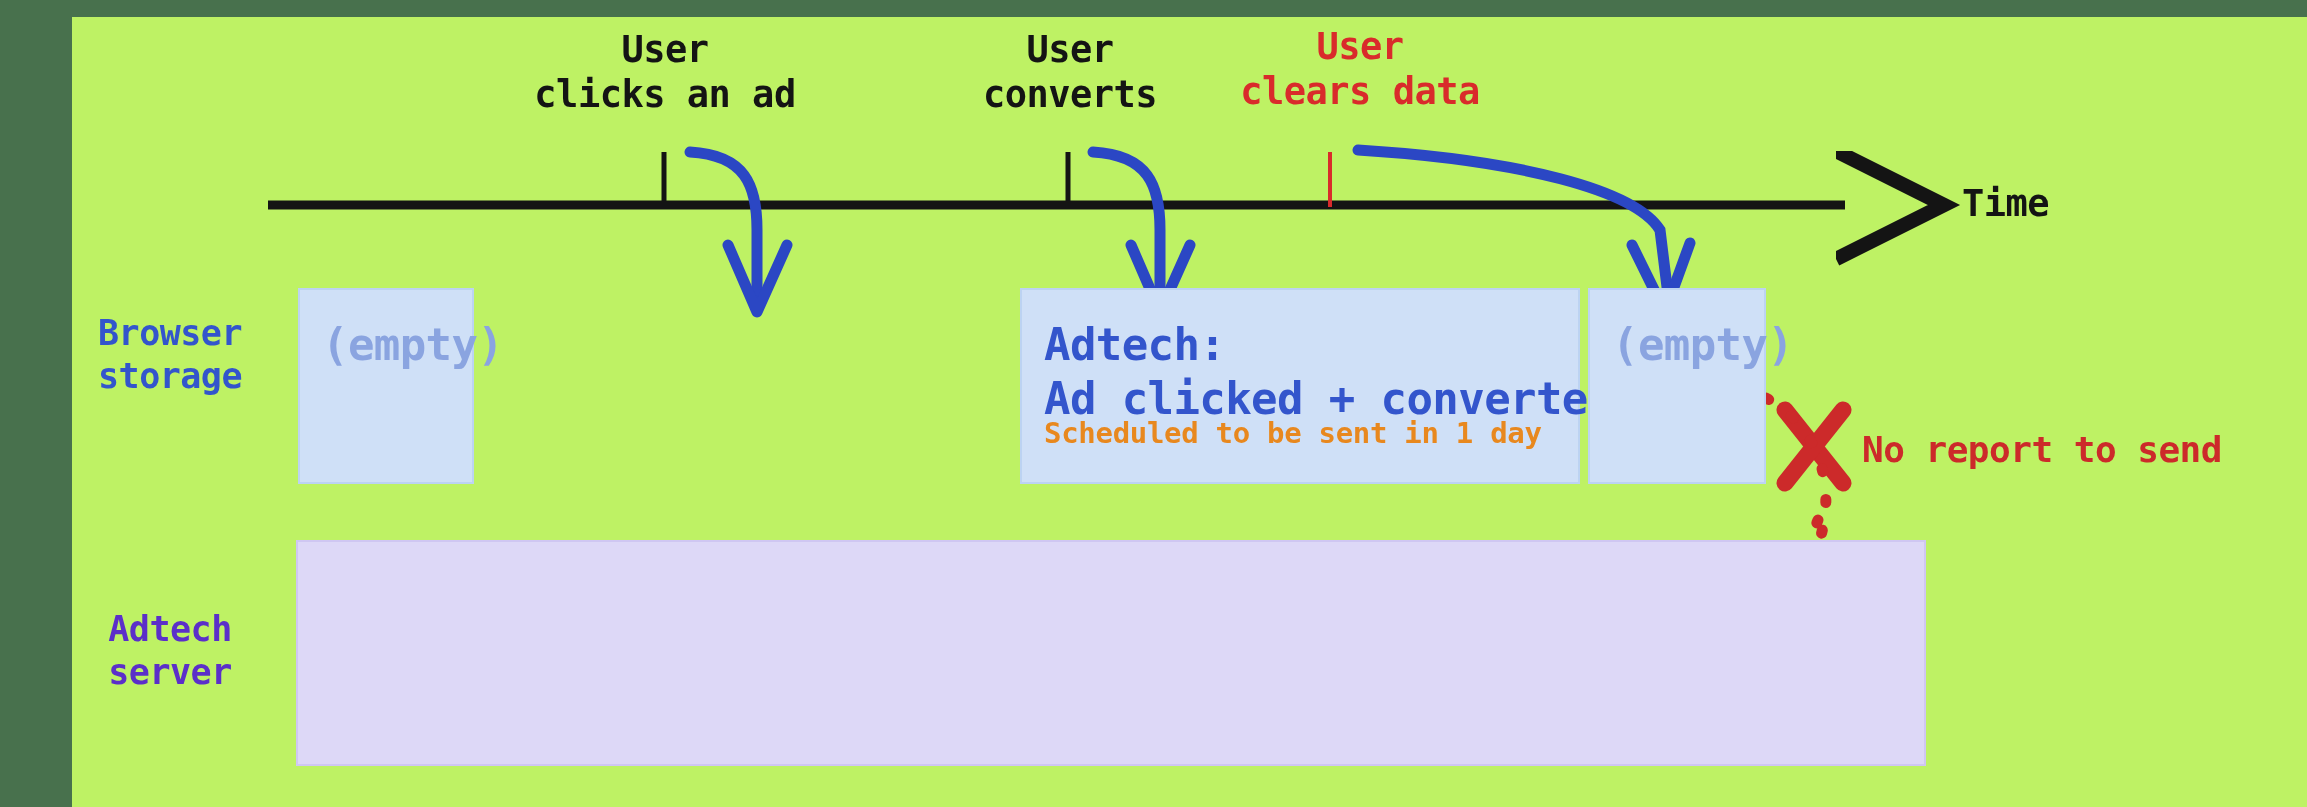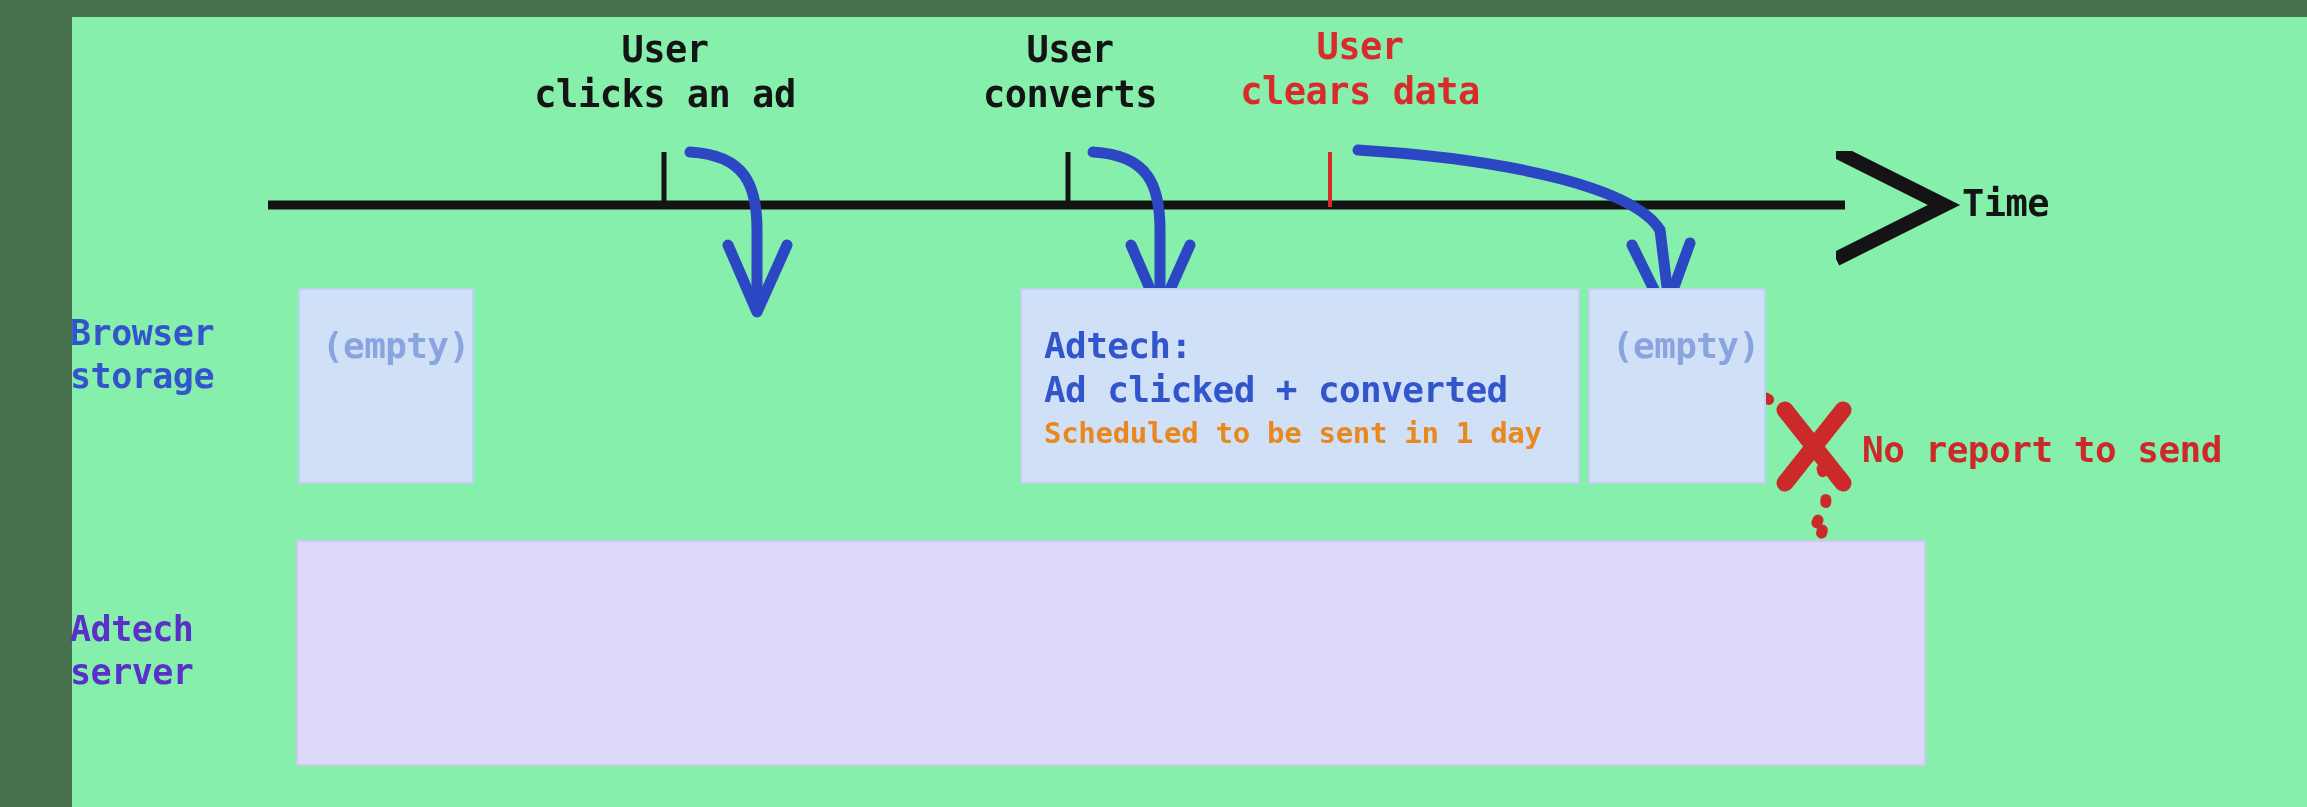--- a/index.html
+++ b/index.html
@@ -7,21 +7,21 @@
     padding: 0;
     background: #ffffff;
   }
   body {
     font-family: "DejaVu Sans Mono", "Liberation Mono", monospace;
   }
   #stage {
     position: relative;
     width: 2307px;
     height: 807px;
-    background: #86efac;
+    background: #bef264;
     overflow: hidden;
   }
 
   
   .top-band {
     position: absolute;
     left: 0; top: 0;
     width: 2307px;
     height: 17px;
     background: #48714d;
@@ -63,39 +63,39 @@
     color: #141414;
     letter-spacing: -0.5px;
   }
 
   
   .row-label {
     position: absolute;
     font-size: 35px;
     font-weight: bold;
     line-height: 1.22;
-    text-align: left;
+    text-align: center;
     white-space: pre;
     letter-spacing: -0.5px;
   }
   .row-label.browser { color: #3355cc; }
   .row-label.adtech  { color: #5b2fc9; margin-top: 22px; }
 
   
   .store-box {
     position: absolute;
     background: #cfe0f7;
     border: 2px solid #bcd3f2;
     box-sizing: border-box;
   }
   .store-box .box-text {
     position: absolute;
     left: 22px;
-    top: 34px;
-    font-size: 36px;
+    top: 28px;
+    font-size: 44px;
     font-weight: bold;
     line-height: 1.22;
     white-space: pre;
     color: #3355cc;
     letter-spacing: -0.6px;
   }
   .store-box.empty .box-text {
     color: #8aa4e0;
   }
   .store-box .box-sub {

